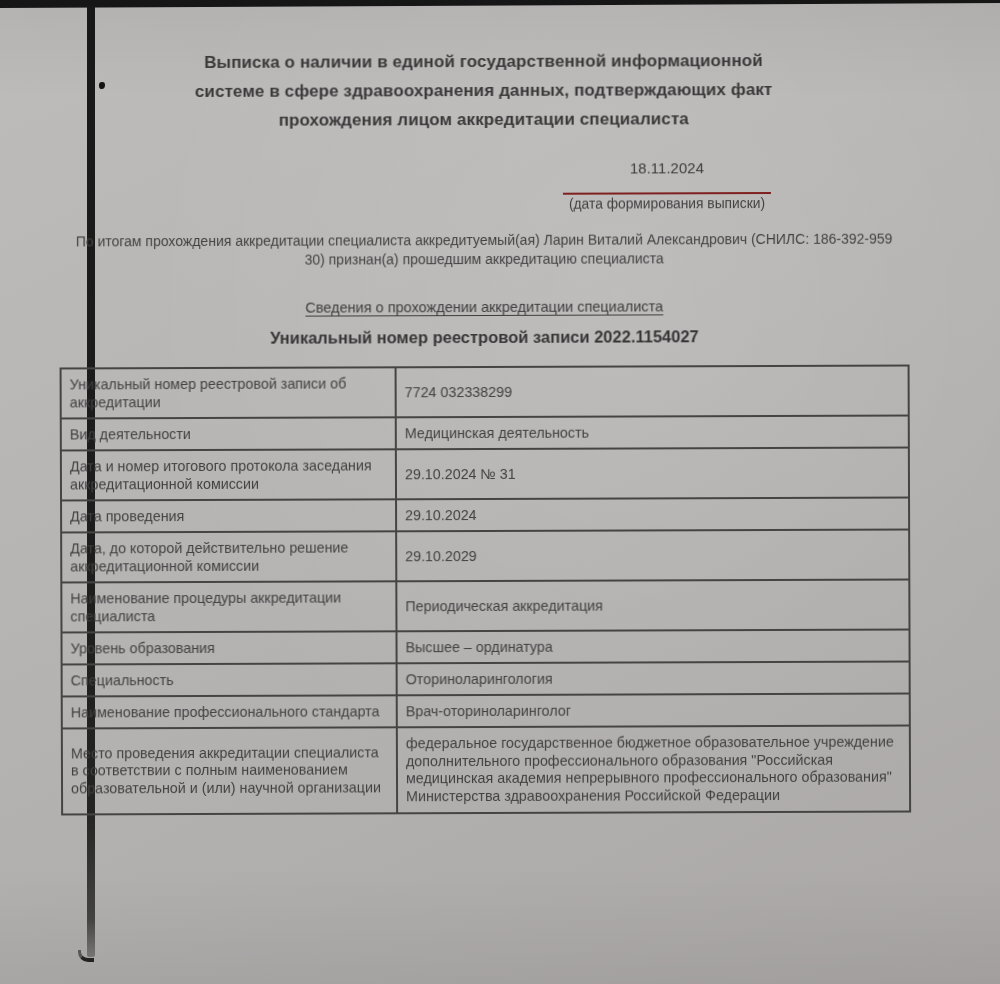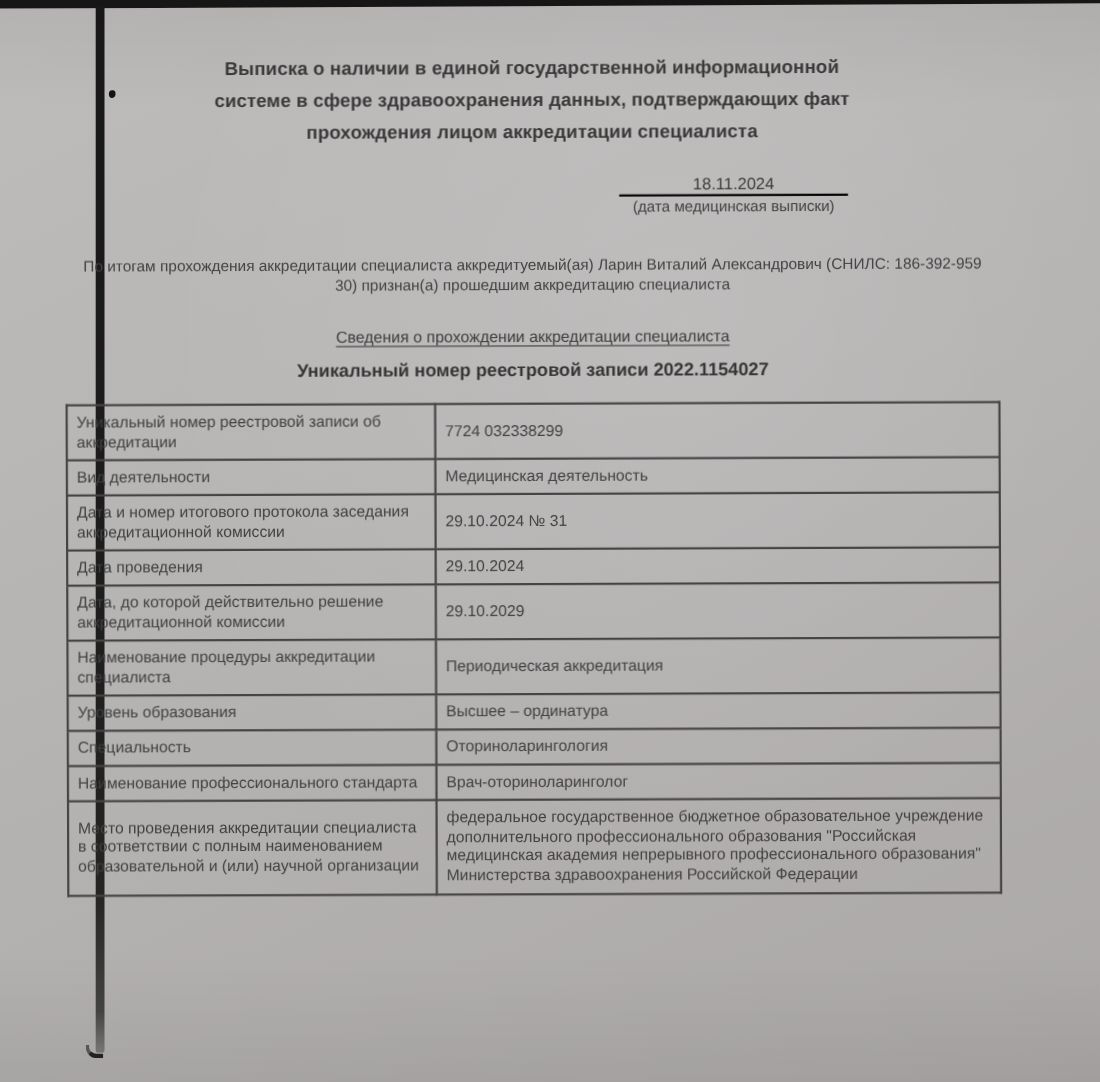--- a/index.html
+++ b/index.html
@@ -42,22 +42,22 @@
     transform: rotate(-0.2deg);
     filter: blur(0.3px) contrast(0.98);
   }
   .doc-title {
     position: absolute; top: 47px; left: 0; width: 100%;
     text-align: center; font-weight: bold; font-size: 17px; line-height: 29px;
     color: #393838; letter-spacing: 0.1px;
   }
   .date-block { position: absolute; top: 160px; left: 504px; width: 208px; text-align: center; }
   .date-value {
-    font-size: 15px; padding-bottom: 0;
-    border-bottom: 2px solid #000000; color: #3b3a3a;
+    font-size: 15px; padding-bottom: 16px;
+    border-bottom: 2px solid #7f1d1d; color: #3b3a3a;
   }
   .date-caption { font-size: 13.8px; margin-top: 2px; color: #424141; }
   .intro {
     position: absolute; top: 231px; left: -5px; width: 860px;
     text-align: center; font-size: 14px; line-height: 19px; color: #424141;
   }
   .section-heading {
     position: absolute; top: 299px; left: 0; width: 100%;
     text-align: center; font-size: 14.5px; color: #3c3b3b;
     text-decoration: underline; text-underline-offset: 3px;
@@ -93,21 +93,21 @@
 <div class="paper-content">
 
   <div class="doc-title">
     <div>Выписка о наличии в единой государственной информационной</div>
     <div>системе в сфере здравоохранения данных, подтверждающих факт</div>
     <div>прохождения лицом аккредитации специалиста</div>
   </div>
 
   <div class="date-block">
     <div class="date-value">18.11.2024</div>
-    <div class="date-caption">(дата медицинская выписки)</div>
+    <div class="date-caption">(дата формирования выписки)</div>
   </div>
 
   <div class="intro">
     <div>По итогам прохождения аккредитации специалиста аккредитуемый(ая) Ларин Виталий Александрович (СНИЛС: 186-392-959</div>
     <div>30) признан(а) прошедшим аккредитацию специалиста</div>
   </div>
 
   <div class="section-heading">Сведения о прохождении аккредитации специалиста</div>
 
   <div class="registry-line">Уникальный номер реестровой записи 2022.1154027</div>

